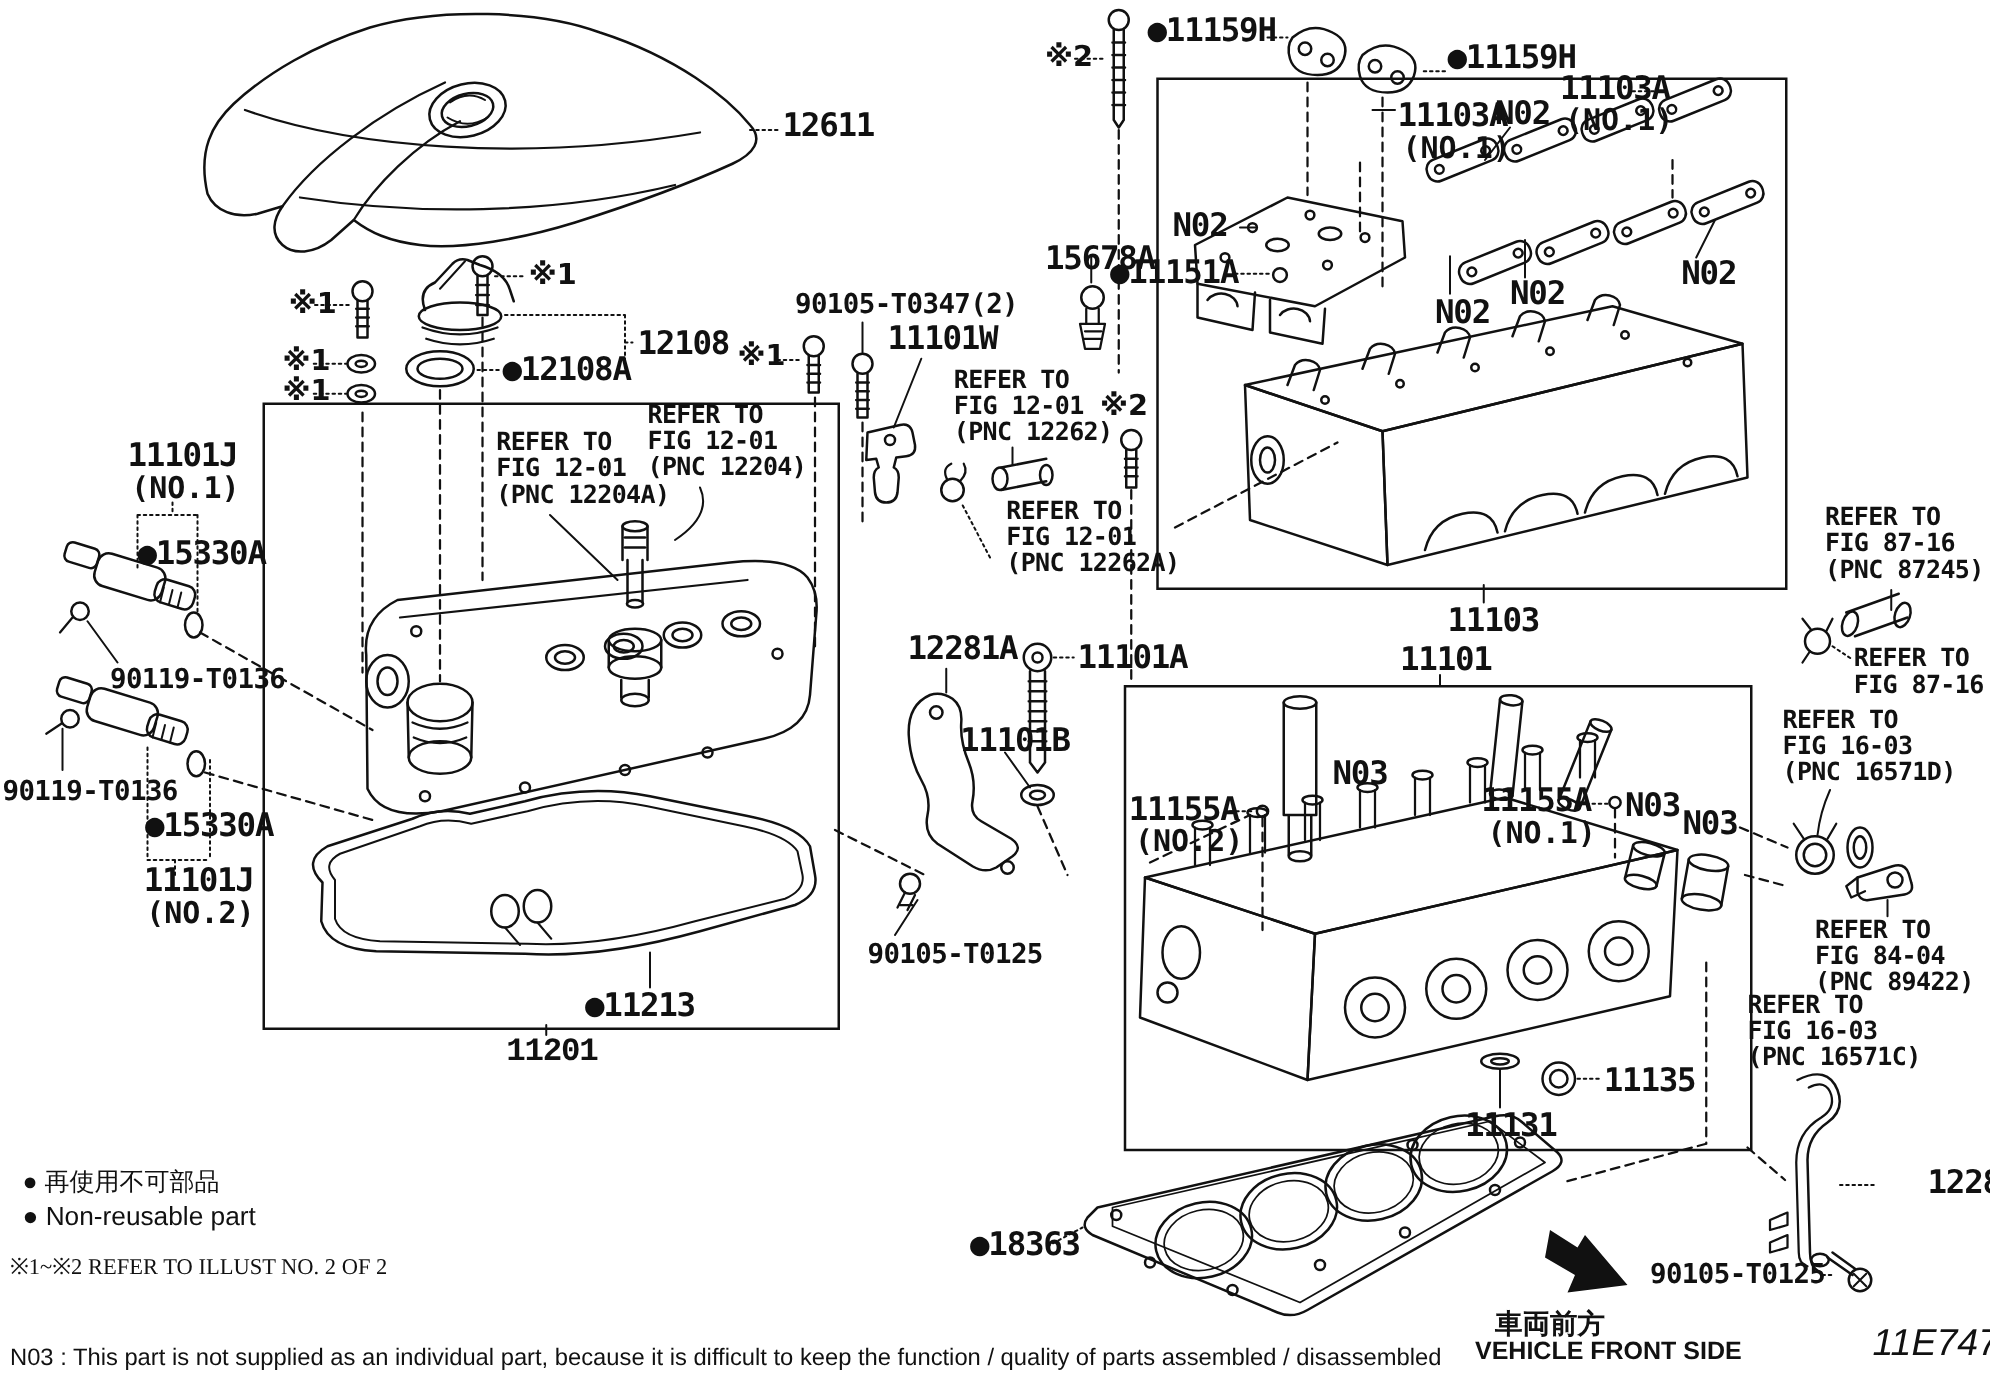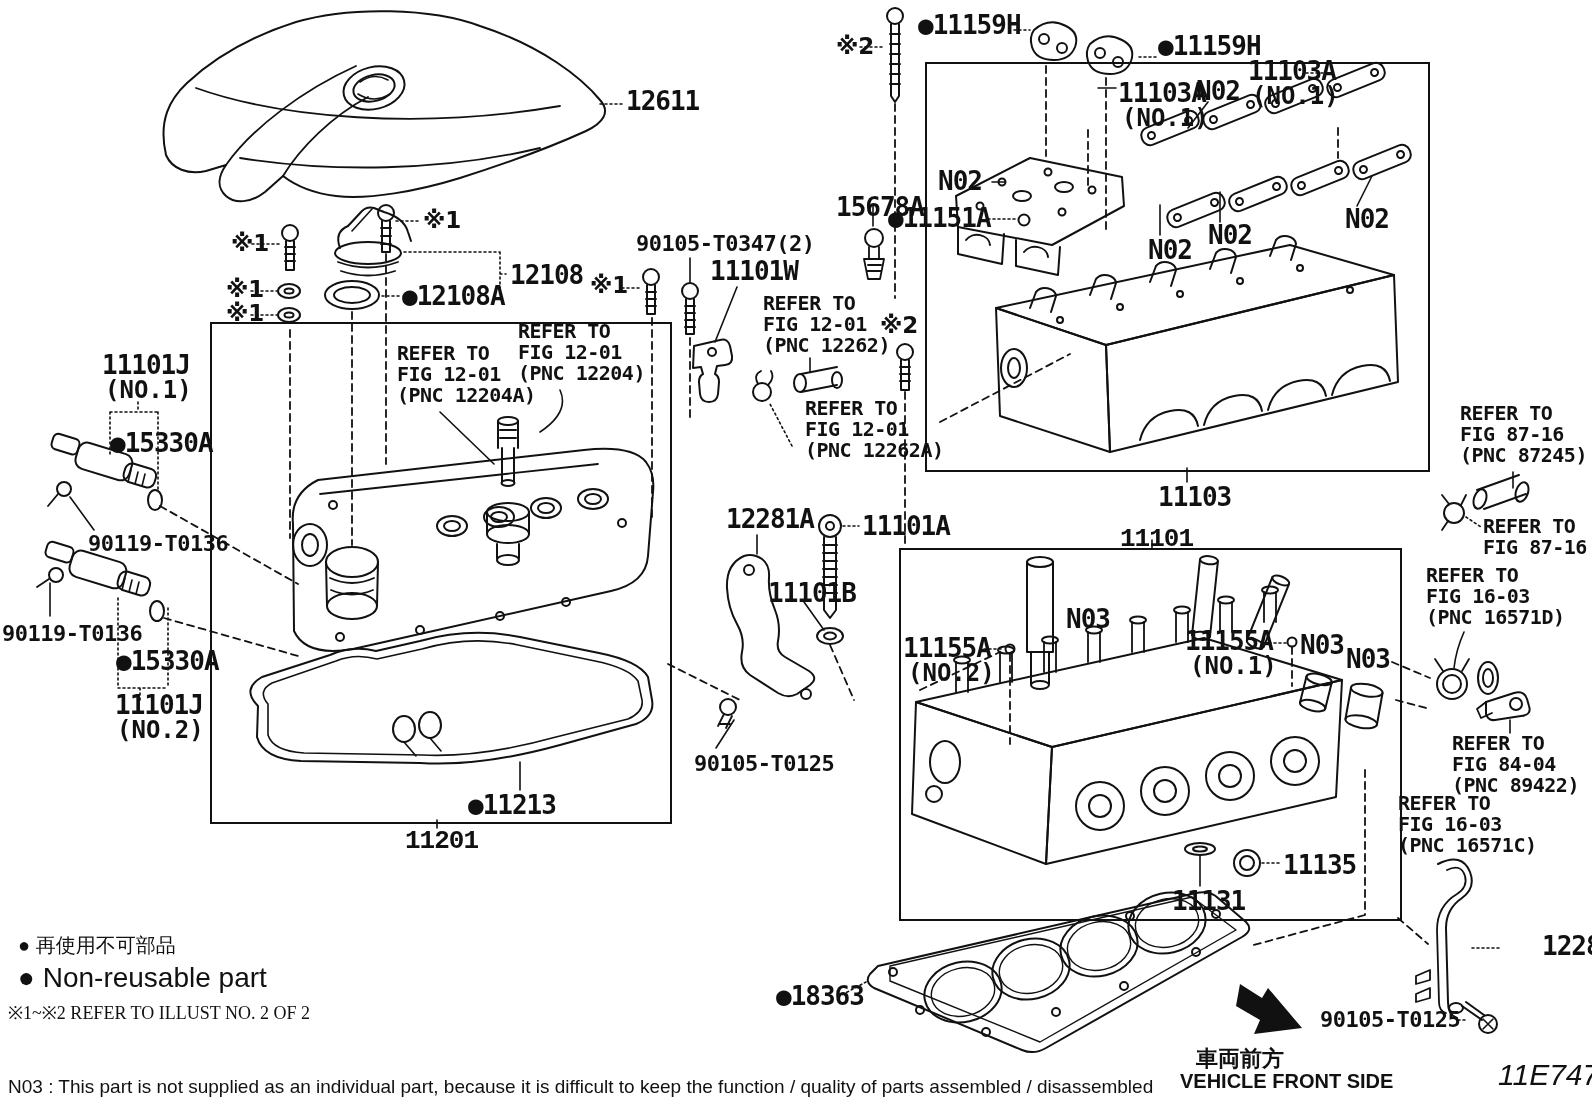--- a/index.html
+++ b/index.html
@@ -411,21 +411,21 @@
     <div>REFER TO</div>
     <div>FIG 12-01</div>
     <div>(PNC 12262)</div>
   </div>
   <div class="refer" style="left:805px;top:398px;">
     <div>REFER TO</div>
     <div>FIG 12-01</div>
     <div>(PNC 12262A)</div>
   </div>
 
-  <div class="lbl" style="left:1120px;top:526px;font-family:Liberation Mono, monospace;">11101</div>
+  <div class="lbl" style="left:1120px;top:515px;">11101</div>
   <div class="lbl" style="left:726px;top:506px;">12281A</div>
   <div class="lbl" style="left:862px;top:513px;">11101A</div>
   <div class="lbl" style="left:768px;top:580px;">11101B</div>
   <div class="lbl md" style="left:694px;top:752px;">90105-T0125</div>
   <div class="lbl" style="left:903px;top:635px;">11155A</div>
   <div class="lbl sm" style="left:908px;top:661px;">(NO.2)</div>
   <div class="lbl" style="left:1066px;top:606px;">N03</div>
   <div class="lbl" style="left:1185px;top:628px;">11155A</div>
   <div class="lbl sm" style="left:1190px;top:654px;">(NO.1)</div>
   <div class="lbl" style="left:1300px;top:632px;">N03</div>
@@ -460,17 +460,17 @@
 
   <div class="lbl" style="left:776px;top:983px;">●18363</div>
   <div class="lbl" style="left:1502px;top:933px;margin-left:40px;">12282D</div>
   <div class="lbl md" style="left:1320px;top:1008px;">90105-T0125</div>
 
   <div class="front" style="left:1196px;top:1044px;font-size:22px;">車両前方</div>
   <div class="front" style="left:1180px;top:1070px;font-size:20px;font-family:'Liberation Sans',sans-serif;">VEHICLE FRONT SIDE</div>
   <div class="corner-code" style="left:1498px;top:1058px;">11E747A</div>
 
   <div class="foot jp" style="left:18px;top:932px;">● 再使用不可部品</div>
-  <div class="foot" style="left:18px;top:962px;font-size:28px;">● Non-reusable part</div>
+  <div class="foot" style="left:18px;top:962px;font-size:21px;">● Non-reusable part</div>
   <div class="foot" style="left:8px;top:1000px;font-size:18px;font-family:Liberation Serif, serif;">※1~※2  REFER TO ILLUST NO. 2 OF 2</div>
   <div class="foot" style="left:8px;top:1076px;">N03 : This part is not supplied as an individual part, because it is difficult to keep the function / quality of parts  assembled / disassembled</div>
 
 </div>
 
 </body></html>

